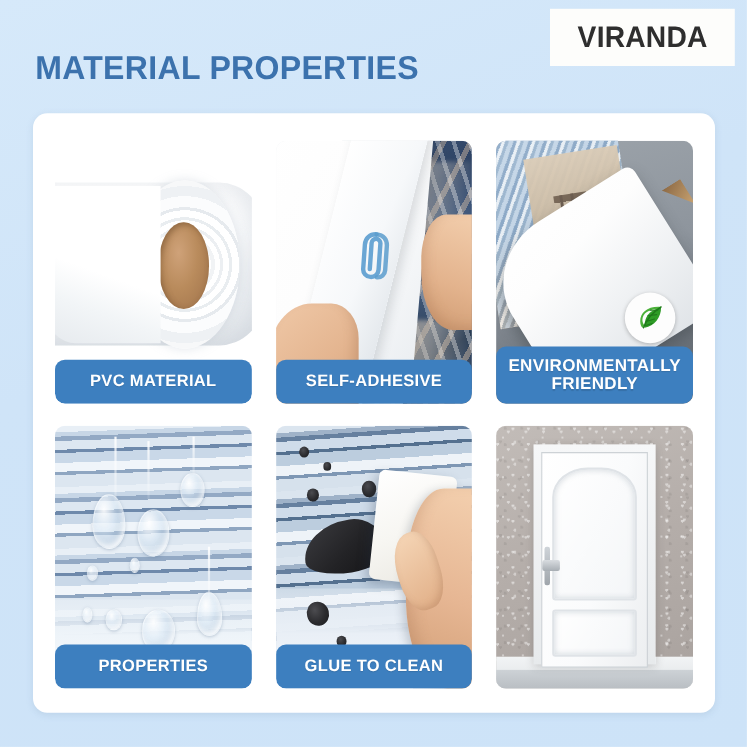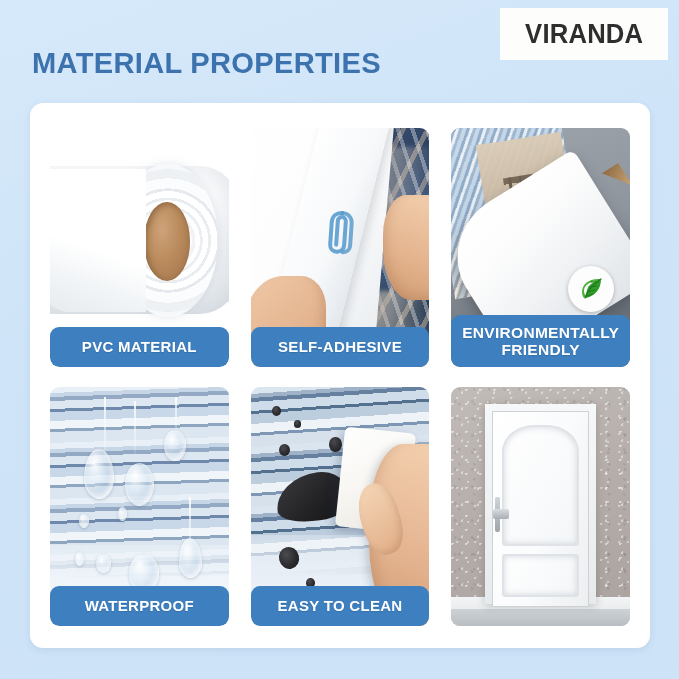--- a/index.html
+++ b/index.html
@@ -394,39 +394,39 @@
         <div class="drop" style="left:19%;top:26%;width:17%;height:21%;border-radius:50% 50% 48% 52%/58% 58% 42% 42%;"></div>
         <div class="drop" style="left:42%;top:32%;width:16%;height:18%;"></div>
         <div class="drop" style="left:64%;top:18%;width:12%;height:13%;"></div>
         <div class="drop" style="left:72%;top:63%;width:13%;height:17%;border-radius:46% 54% 50% 50%/62% 62% 38% 38%;"></div>
         <div class="drop" style="left:44%;top:70%;width:17%;height:16%;"></div>
         <div class="drop" style="left:26%;top:70%;width:8%;height:8%;"></div>
         <div class="drop" style="left:14%;top:69%;width:5%;height:6%;"></div>
         <div class="drop" style="left:38%;top:50%;width:5%;height:6%;"></div>
         <div class="drop" style="left:16%;top:53%;width:6%;height:6%;"></div>
       </div>
-      <div class="label">WATERPROOF</div>
+      <div class="label">PROPERTIES</div>
     </div>
 
     <div class="cell">
       <div class="photo">
         <div class="ec-bg"></div>
         <div class="ec-bottom"></div>
         <div class="stain-big"></div>
         <div class="stain" style="left:12%;top:8%;width:5%;height:4%;"></div>
         <div class="stain" style="left:24%;top:14%;width:4%;height:3%;"></div>
         <div class="stain" style="left:16%;top:24%;width:6%;height:5%;"></div>
         <div class="stain" style="left:44%;top:21%;width:7%;height:6%;"></div>
         <div class="stain" style="left:16%;top:67%;width:11%;height:9%;transform:rotate(-14deg);"></div>
         <div class="stain" style="left:31%;top:80%;width:5%;height:4%;"></div>
         <div class="ec-cloth"></div>
         <div class="ec-hand"></div>
         <div class="ec-thumb"></div>
       </div>
-      <div class="label">EASY TO CLEAN</div>
+      <div class="label">GLUE TO CLEAN</div>
     </div>
 
     <div class="cell">
       <div class="photo">
         <div class="ng-bg"></div>
         <div class="ng-wall-tex"></div>
         <div class="ng-skirt"></div>
         <div class="ng-floor"></div>
         <div class="ng-frame"></div>
         <div class="ng-door">

